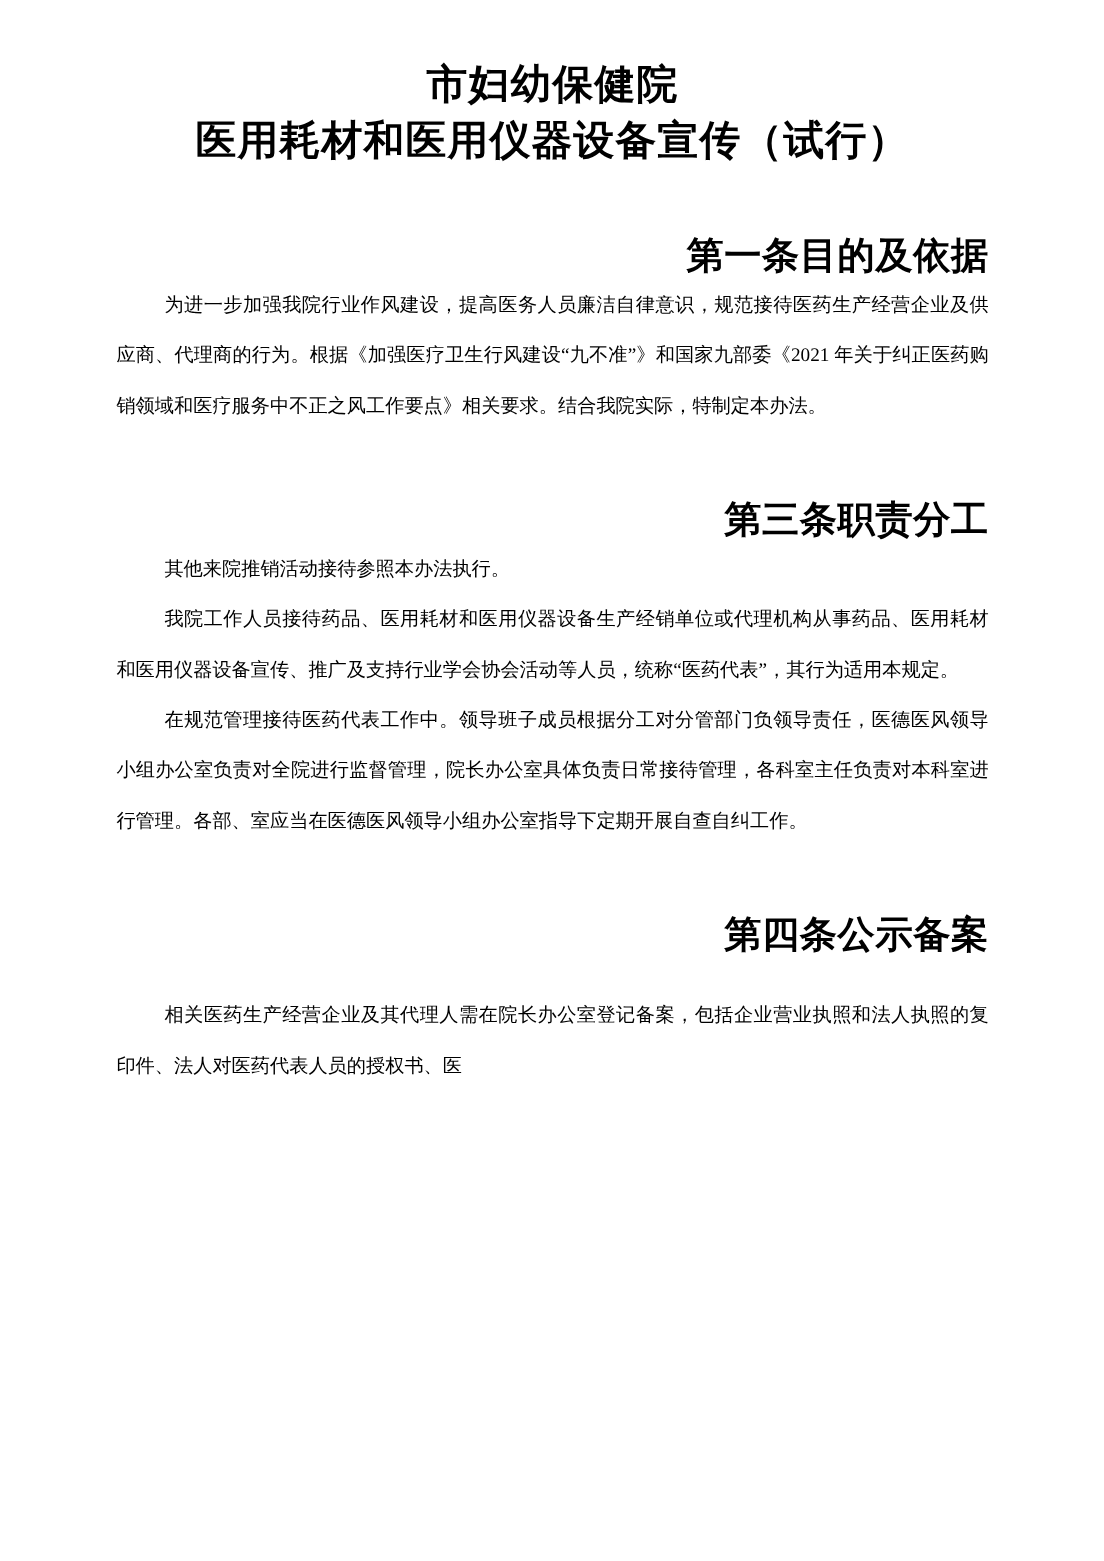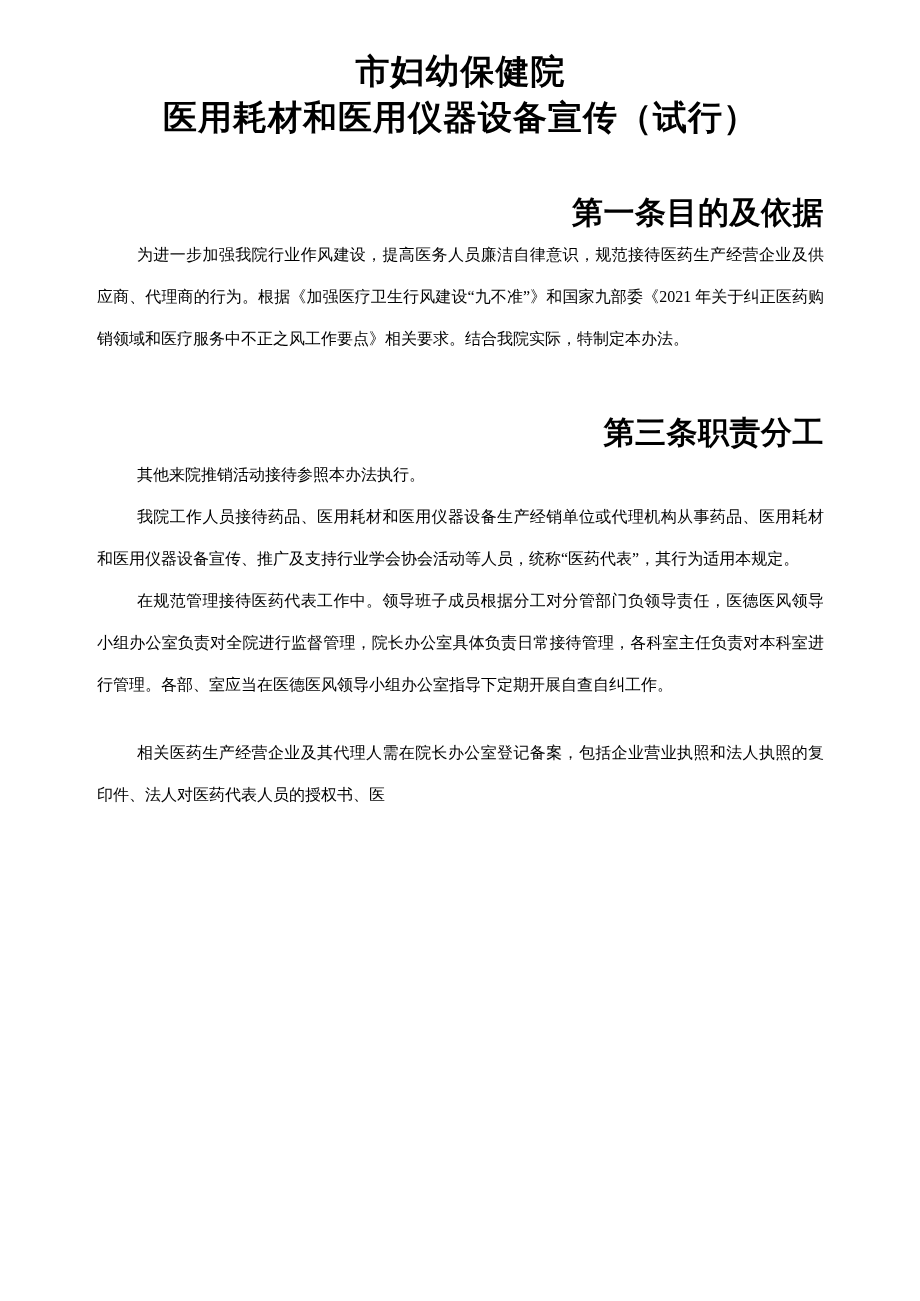--- a/index.html
+++ b/index.html
@@ -71,16 +71,17 @@
     <h2 class="section-heading">第三条职责分工</h2>
     <p class="body-par">其他来院推销活动接待参照本办法执行。</p>
     <p class="body-par">我院工作人员接待药品、医用耗材和医用仪器设备生产经销单位或代理机构从事药品、医用耗材和医用仪器设备宣传、推广及支持行业学会协会活动等人员，统称“医药代表”，其行为适用本规定。</p>
   </div>
 
   <div class="section">
     <p class="body-par">在规范管理接待医药代表工作中。领导班子成员根据分工对分管部门负领导责任，医德医风领导小组办公室负责对全院进行监督管理，院长办公室具体负责日常接待管理，各科室主任负责对本科室进行管理。各部、室应当在医德医风领导小组办公室指导下定期开展自查自纠工作。</p>
   </div>
 
   <div class="section">
+    <h2 class="section-heading">第四条公示备案</h2>
     <p class="body-par extra-gap">相关医药生产经营企业及其代理人需在院长办公室登记备案，包括企业营业执照和法人执照的复印件、法人对医药代表人员的授权书、医</p>
   </div>
 
 </div>
 
 </body></html>

